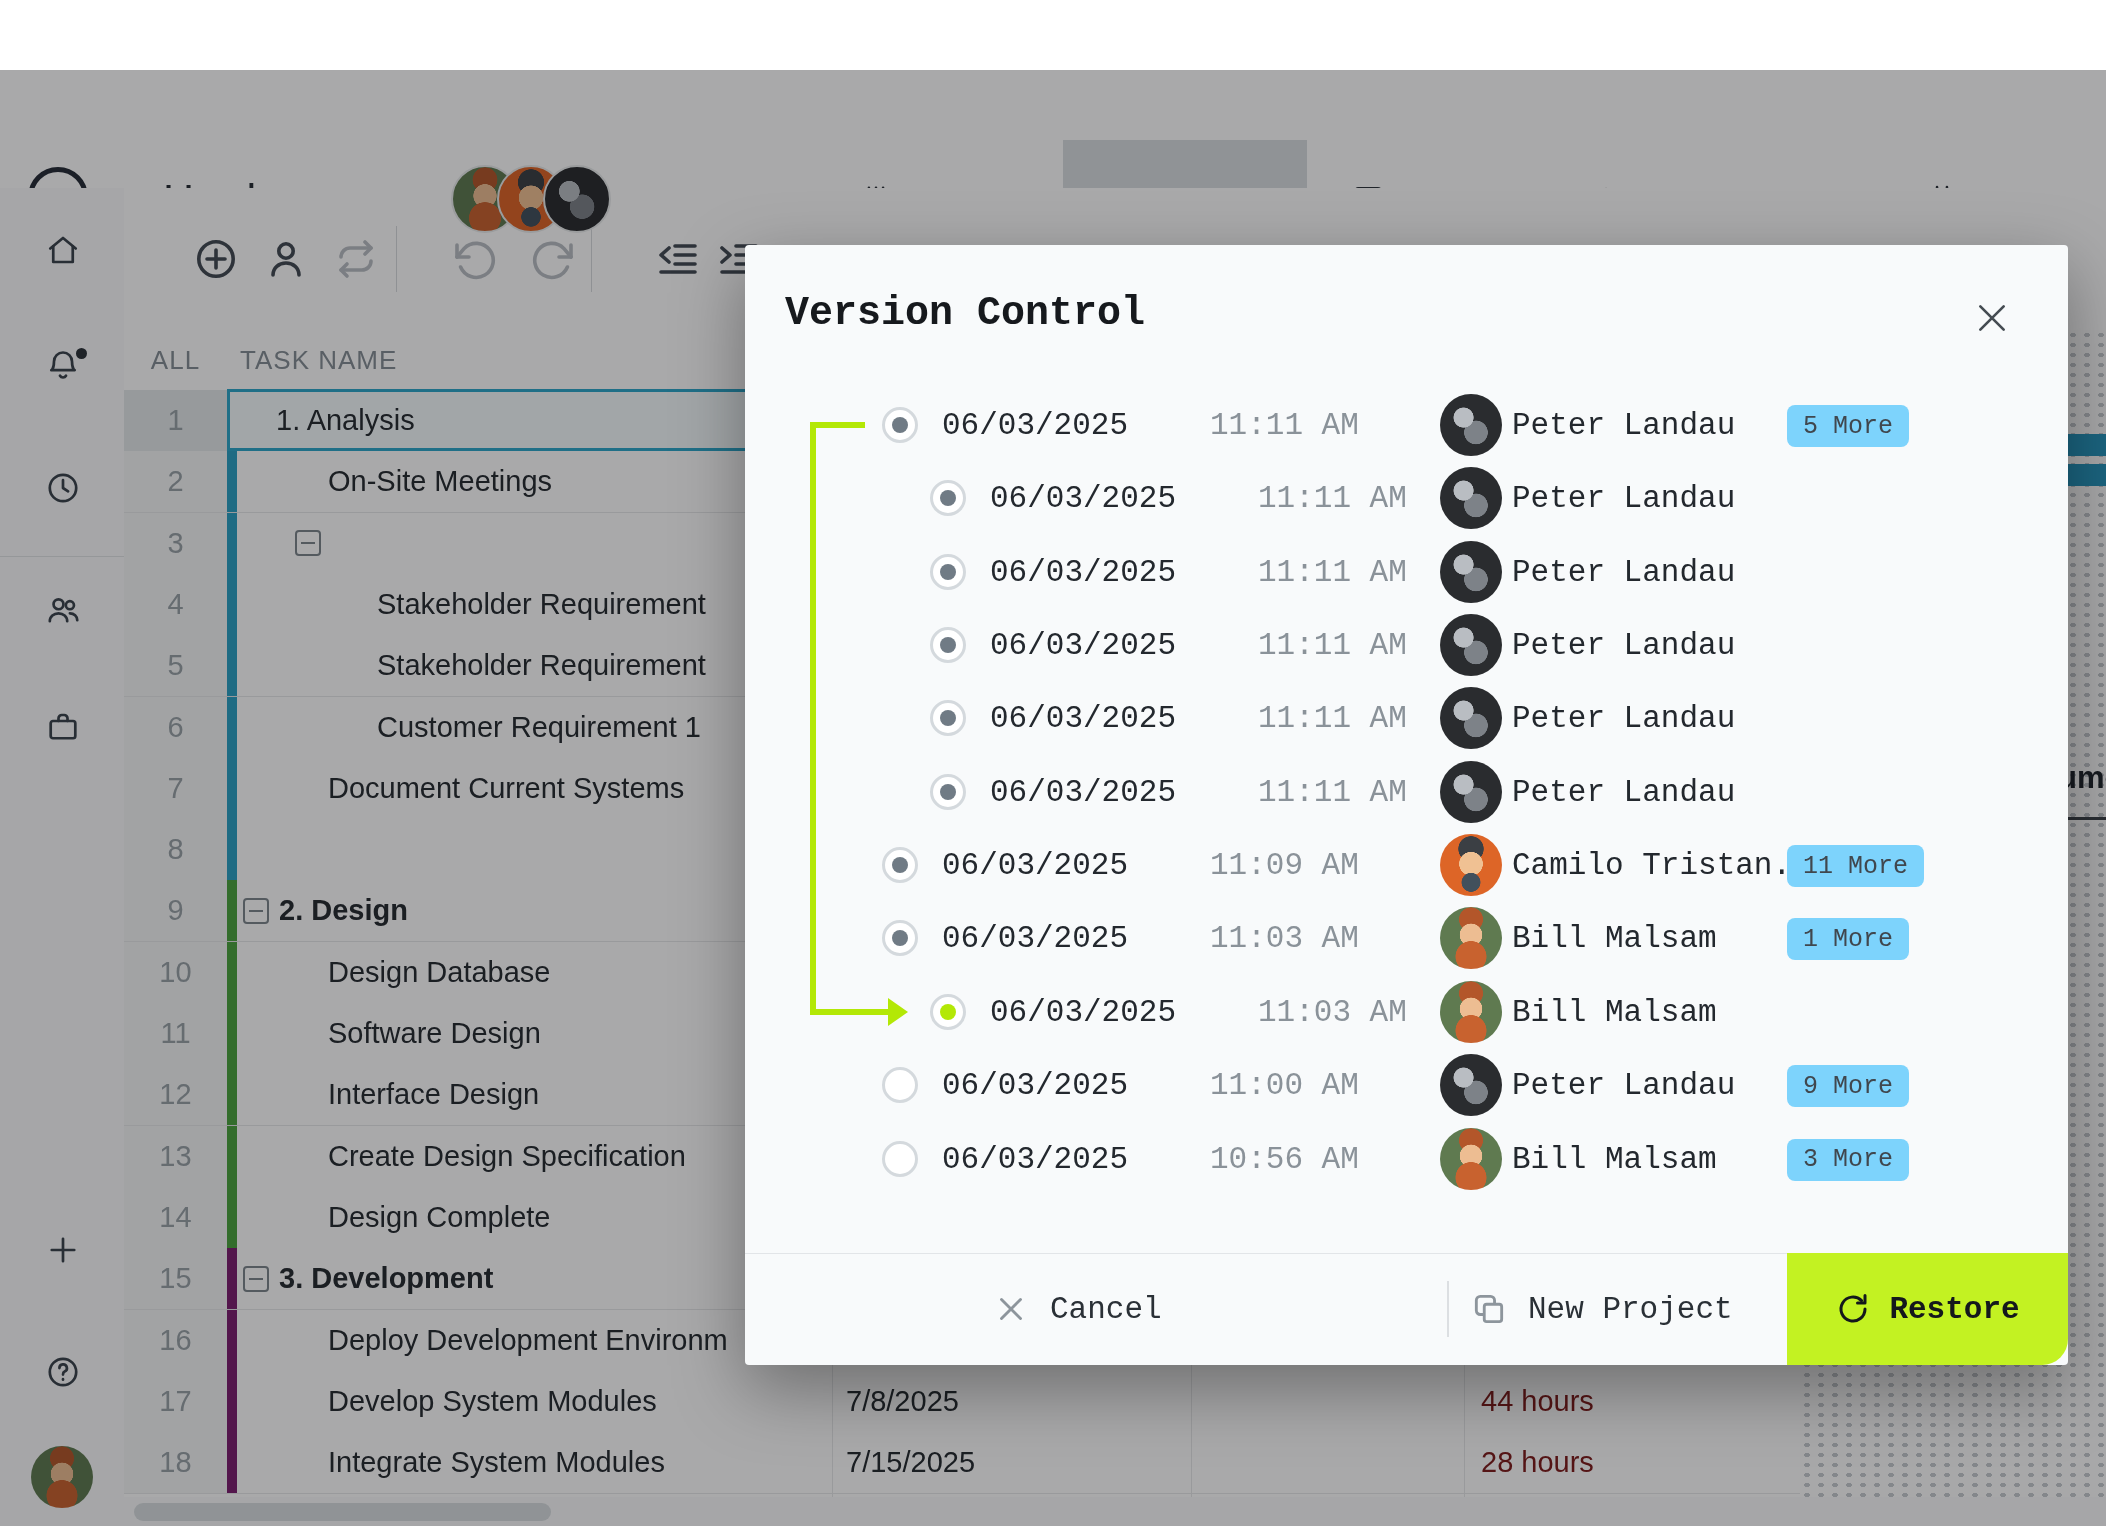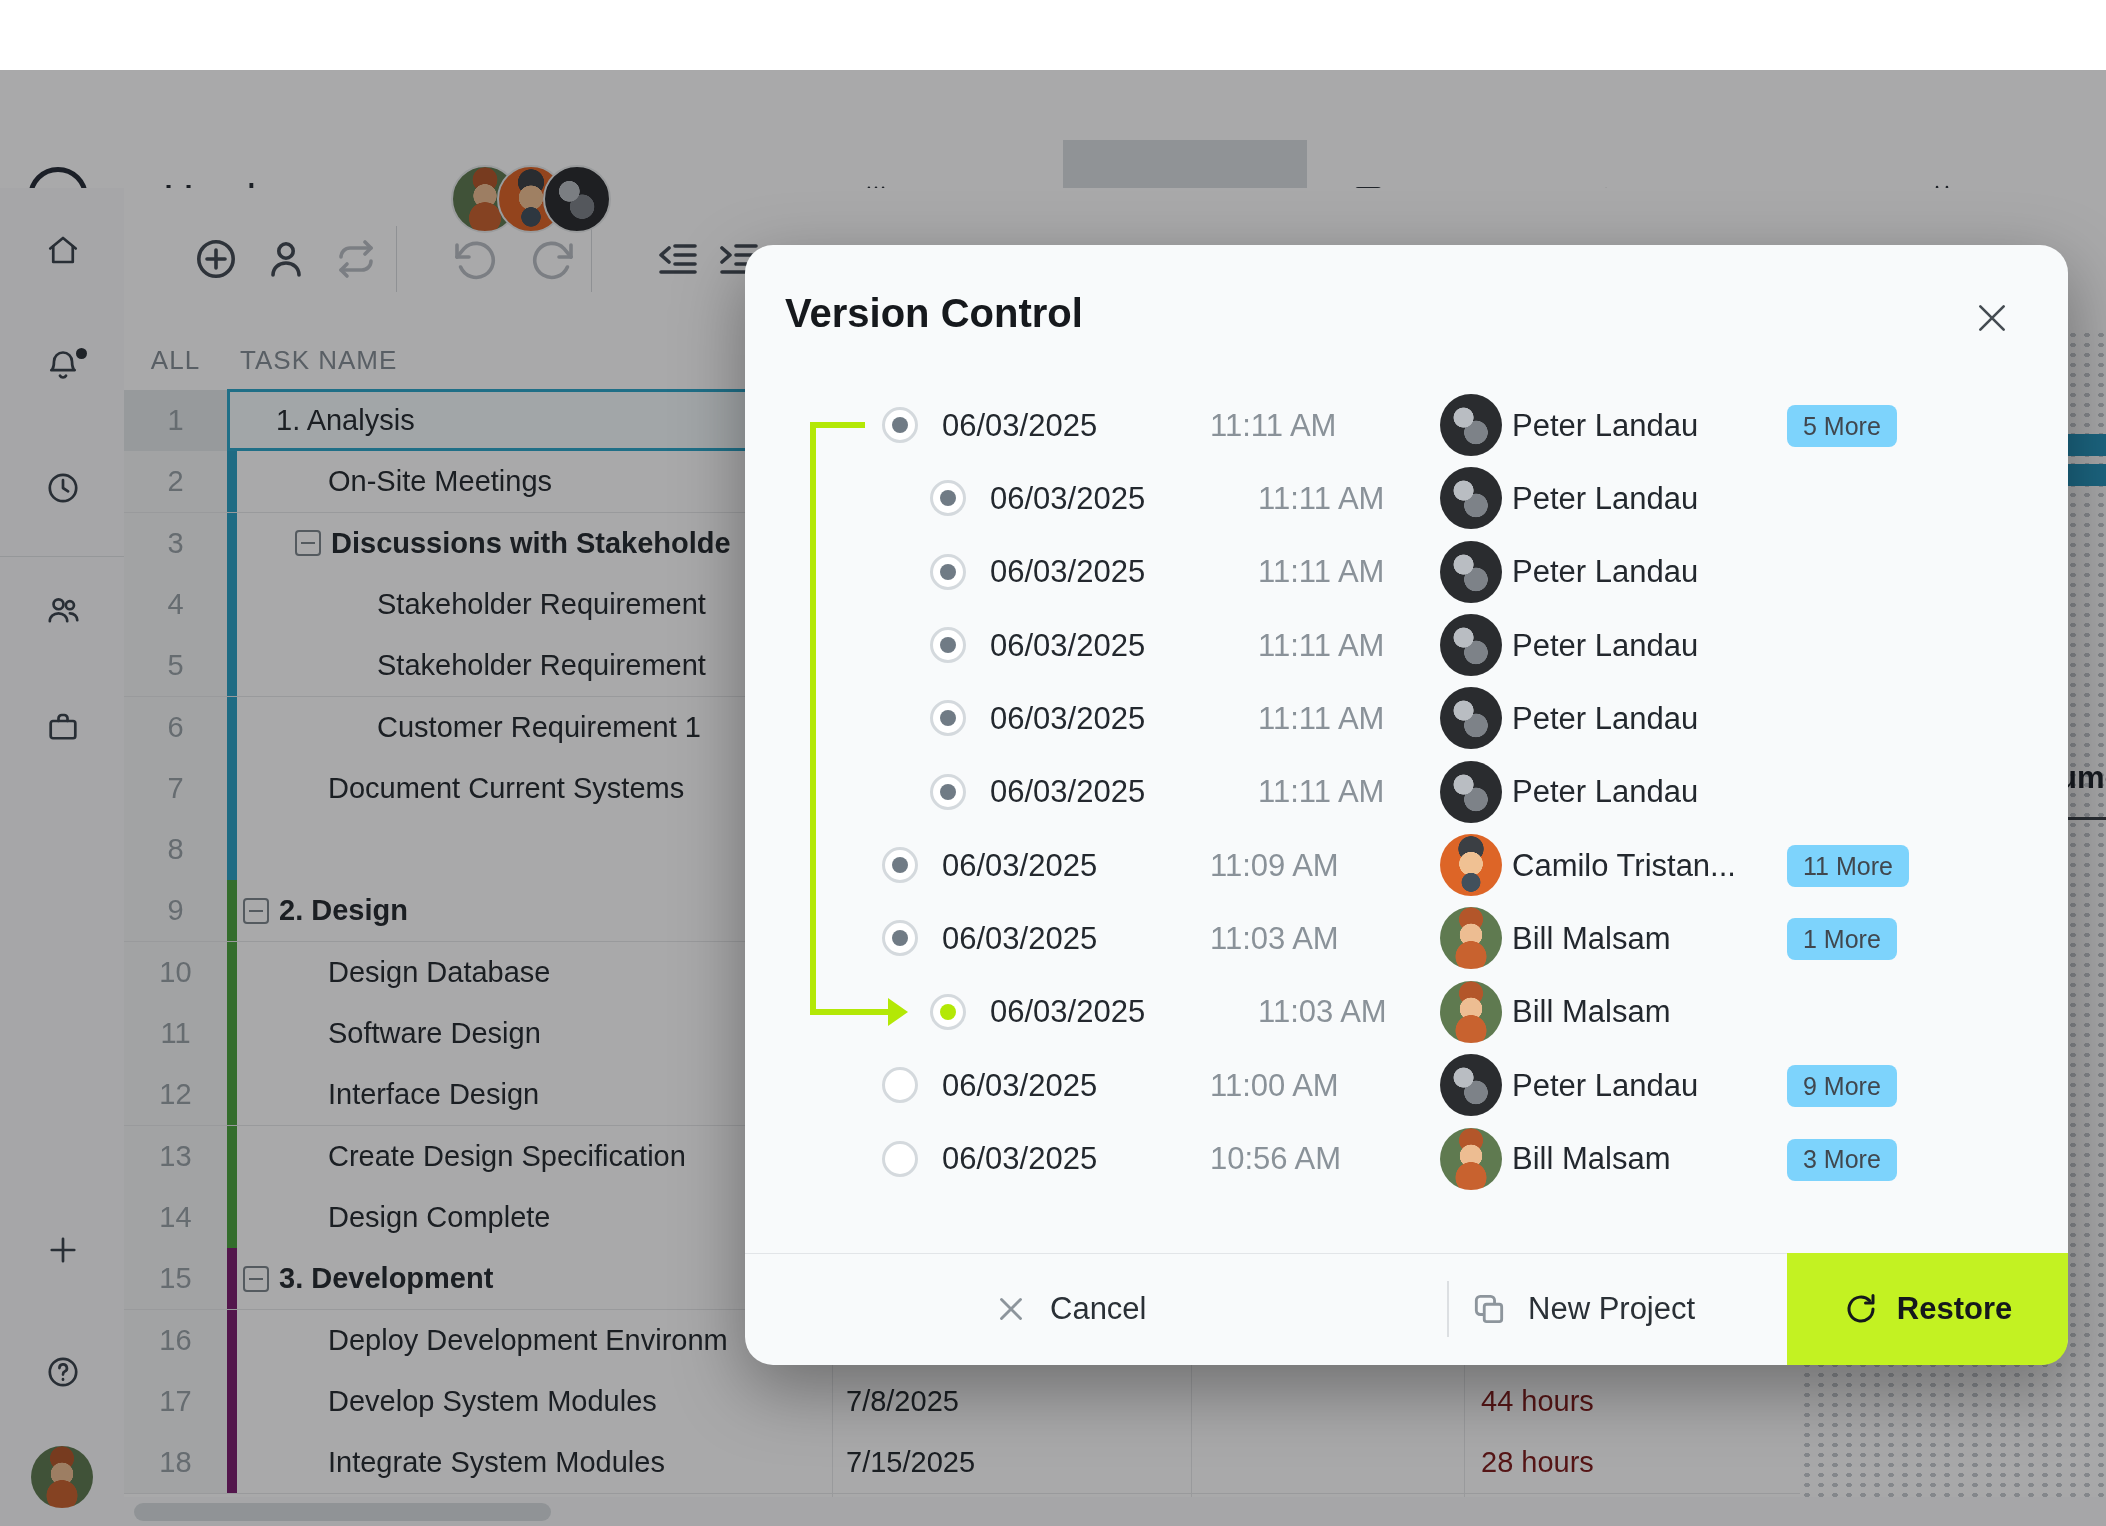--- a/index.html
+++ b/index.html
@@ -62,22 +62,22 @@
   #gantt-frag-line{position:absolute;left:254px;top:487px;width:52px;height:3px;background:#3c4249;}
 
   
   #hscroll{left:124px;top:1497px;width:1982px;height:29px;background:#fafbfc;}
   #hscroll-thumb{position:absolute;left:10px;top:6px;width:417px;height:18px;border-radius:9px;background:#d9dee1;}
 
   
   #dim{left:0;top:70px;width:2106px;height:1456px;background:rgba(8,10,12,0.35);z-index:50;}
 
   
-  #modal{left:745px;top:245px;width:1323px;height:1120px;background:#f8fafb;border-radius:28px;z-index:60;
-    box-shadow:0 24px 70px rgba(0,0,0,0.35);}
+  #modal{left:745px;top:245px;width:1323px;height:1120px;background:#f8fafb;border-radius:4px;z-index:60;
+    box-shadow:0 24px 70px rgba(0,0,0,0.35);font-family:Liberation Mono, monospace;}
   #modal-title{position:absolute;left:40px;top:46px;font-size:40px;font-weight:600;color:#16191d;}
   #modal-close{position:absolute;left:1227px;top:53px;width:40px;height:40px;color:#454c52;cursor:pointer;}
   #modal-close svg{width:40px;height:40px;}
   .vrow{position:absolute;left:0;width:1187px;height:73px;}
   .vradio{position:absolute;top:18px;width:36px;height:36px;border-radius:50%;border:3px solid #d4d9dd;background:#ffffff;box-sizing:border-box;}
   .vradio .dot{position:absolute;left:50%;top:50%;width:16px;height:16px;margin:-8px 0 0 -8px;border-radius:50%;}
   .dot-filled{background:#707b85;} .dot-current{background:#b3e806;}
   .vdate{position:absolute;top:0;height:73px;display:flex;align-items:center;font-size:31px;font-weight:500;color:#23282e;}
   .vtime{position:absolute;top:0;height:73px;display:flex;align-items:center;font-size:31px;color:#8a9299;}
   .vavatar{position:absolute;left:695px;top:5px;width:62px;height:62px;}
@@ -260,21 +260,20 @@
           <div class="lbar bar-blue"></div>
           <div class="tname" style="left: 204px;">
             <span>On-Site Meetings</span>
           </div>
         </div>
         <div class="trow" style="top: 182.6px;">
           <div class="numcell">3</div>
           <div class="lbar bar-blue"></div>
           <div class="tname bold" style="left: 171px;">
             <span class="collapse-box"></span>
-            <span>Discussions with Stakeholde</span>
           </div>
         </div>
         <div class="trow" style="top: 243.9px;">
           <div class="numcell">4</div>
           <div class="lbar bar-blue"></div>
           <div class="tname" style="left: 253px;">
             <span>Stakeholder Requirement</span>
           </div>
         </div>
         <div class="trow" style="top: 305.2px;">

